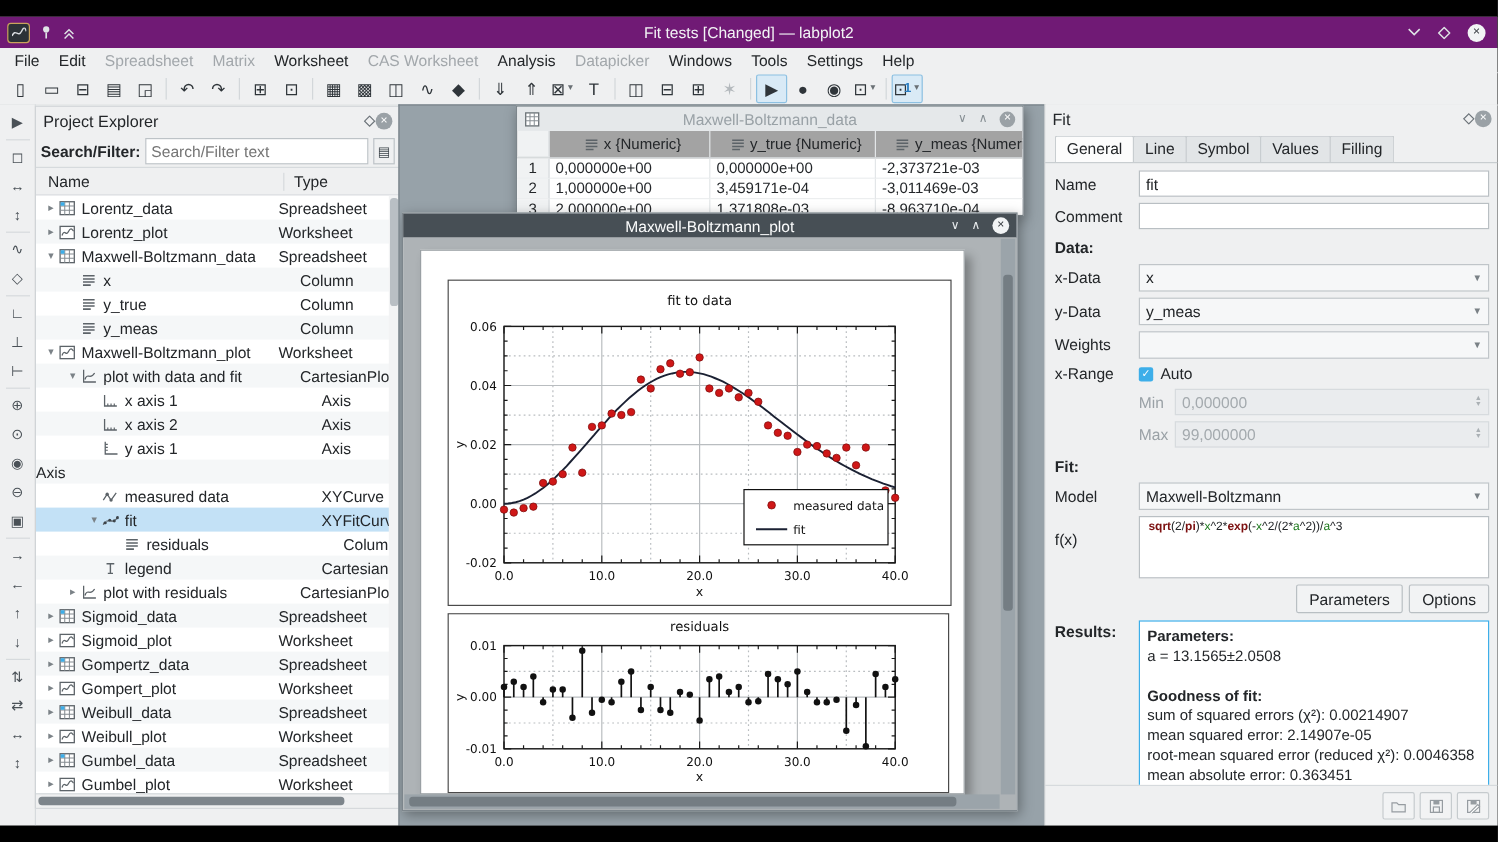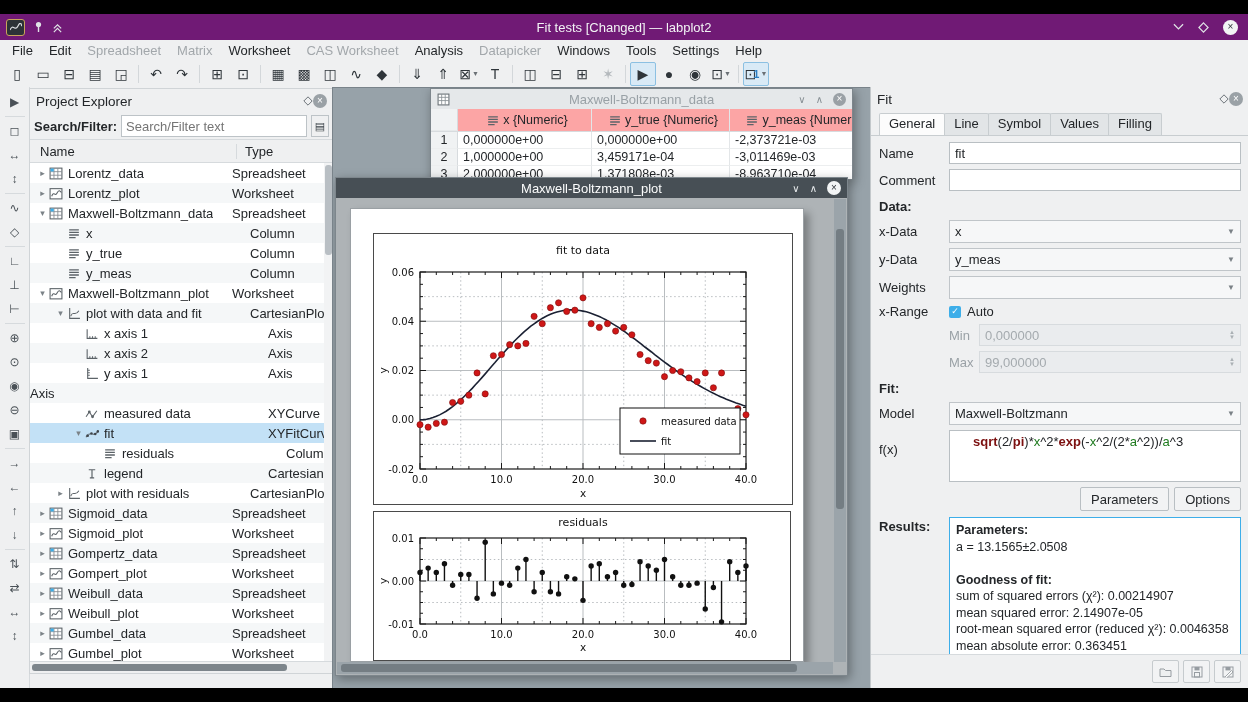--- a/index.html
+++ b/index.html
@@ -83,21 +83,21 @@
   .sw-ctl{margin-left:auto;display:flex;gap:10px;align-items:center;z-index:2;}
   .sheet-win .sw-title{background:#e5e8ea;color:#99a1a6;}
   .plot-win .sw-title{background:#474f55;color:#fbfcfc;}
   .sw-glyph{font-size:10px;}
   .sheet-win .sw-glyph{color:#878f94;}
   .plot-win .sw-glyph{color:#e8ebed;}
 
   
   .sheet-body{flex:1;background:#fff;overflow:hidden;}
   .srow{display:flex;height:17px;font-size:12.5px;}
-  .srow.head{height:22px;background:#fca5a5;border-bottom:1px solid #d7dbde;}
+  .srow.head{height:22px;background:#a3a3a3;border-bottom:1px solid #d7dbde;}
   .scell{border-right:1px solid #e3e6e8;display:flex;align-items:center;padding-left:5px;overflow:hidden;}
   .srow.head .scell{justify-content:center;font-size:12.5px;gap:3px;}
   .snum{width:26px;flex:none;background:#f0f2f3;justify-content:center;padding-left:0;
         border-right:1px solid #d7dbde;border-bottom:1px solid #e6e9ea;display:flex;align-items:center;}
   .sc1{width:128px;flex:none;}.sc2{width:132px;flex:none;}.sc3{width:140px;flex:none;}
   .srow.data .scell{border-bottom:1px solid #eceeef;}
 
   
   .plot-content{position:relative;flex:1;background:#aeb3b6;overflow:hidden;}
   .page{position:absolute;left:14px;top:10px;width:452px;height:452px;background:#fff;
@@ -124,22 +124,22 @@
   .combo{flex:1;height:21px;border:1px solid #c0c5c9;background:#f6f7f8;display:flex;align-items:center;
          padding:0 5px;font-size:13px;position:relative;}
   .combo .arr{margin-left:auto;font-size:8px;color:#7a8186;}
   .section{font-weight:bold;font-size:13px;margin:3px 0 6px 0;}
   .checkbox{width:12px;height:12px;background:#3daee9;border-radius:2px;margin-right:6px;flex:none;
             display:flex;align-items:center;justify-content:center;color:#fff;font-size:9px;line-height:1;}
   .dis-label{color:#9aa1a6;width:30px;flex:none;font-size:13px;}
   .dis-input{flex:1;height:20px;background:#eaecee;border:1px solid #d7dbde;color:#a4aaae;
              font-size:13px;display:flex;align-items:center;padding:0 5px;}
   .spin{margin-left:auto;display:flex;flex-direction:column;font-size:6px;color:#aab0b4;line-height:.9;}
-  .formula-box{flex:1;min-height:44px;border:1px solid #b9bfc3;background:#fff;font-size:13px;
-               padding:3px 23px;line-height:1.25;}
+  .formula-box{flex:1;min-height:44px;border:1px solid #b9bfc3;background:#fff;font-size:10px;
+               padding:3px 7px;line-height:1.25;}
   .formula-box .kw{color:#7c1010;font-weight:bold;}
   .formula-box .vr{color:#1d7a1d;}
   .btn{height:22px;border:1px solid #b9bfc3;background:#f2f3f4;border-radius:2px;font-size:13px;
        padding:0 10px;display:flex;align-items:center;justify-content:center;}
   .btnrow{display:flex;justify-content:flex-end;gap:5px;margin-bottom:6px;}
   .results-box{flex:1;height:138px;border:1px solid #3daee9;background:#fff;font-size:12.5px;
                padding:4px 6px;overflow:hidden;line-height:1.32;position:relative;}
   .rline.bold{font-weight:bold;}
   .dock-foot{border-top:1px solid #d6dadd;padding:5px 8px;display:flex;justify-content:flex-end;gap:4px;}
   .mini-btn{width:25px;height:21px;border:1px solid #c6cbce;background:#f2f3f4;border-radius:2px;

